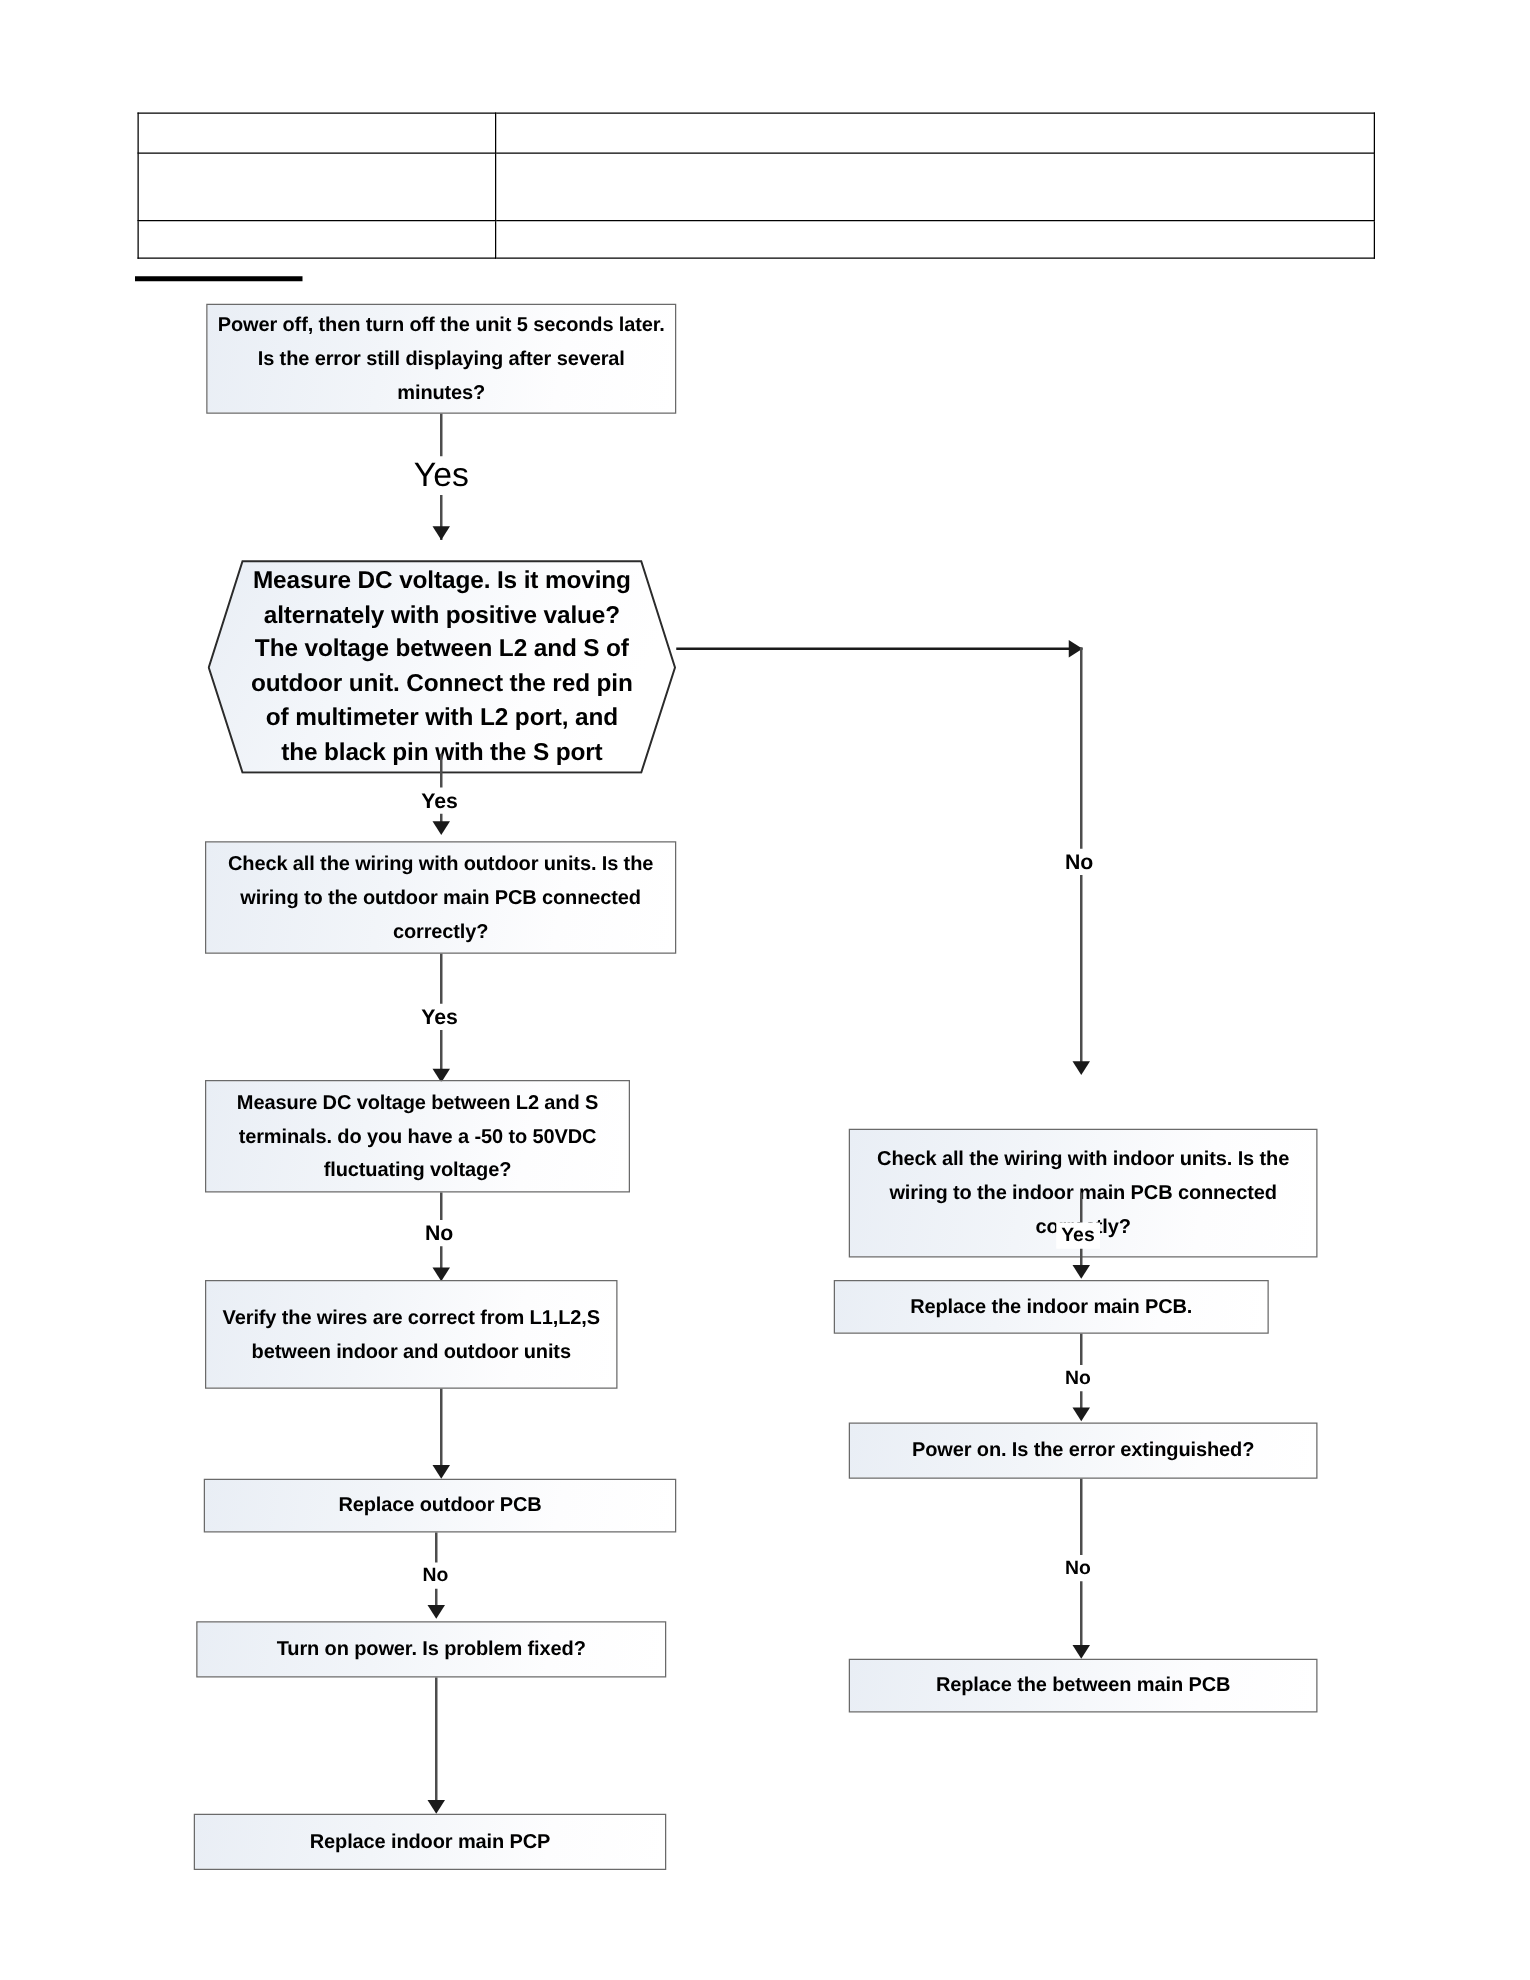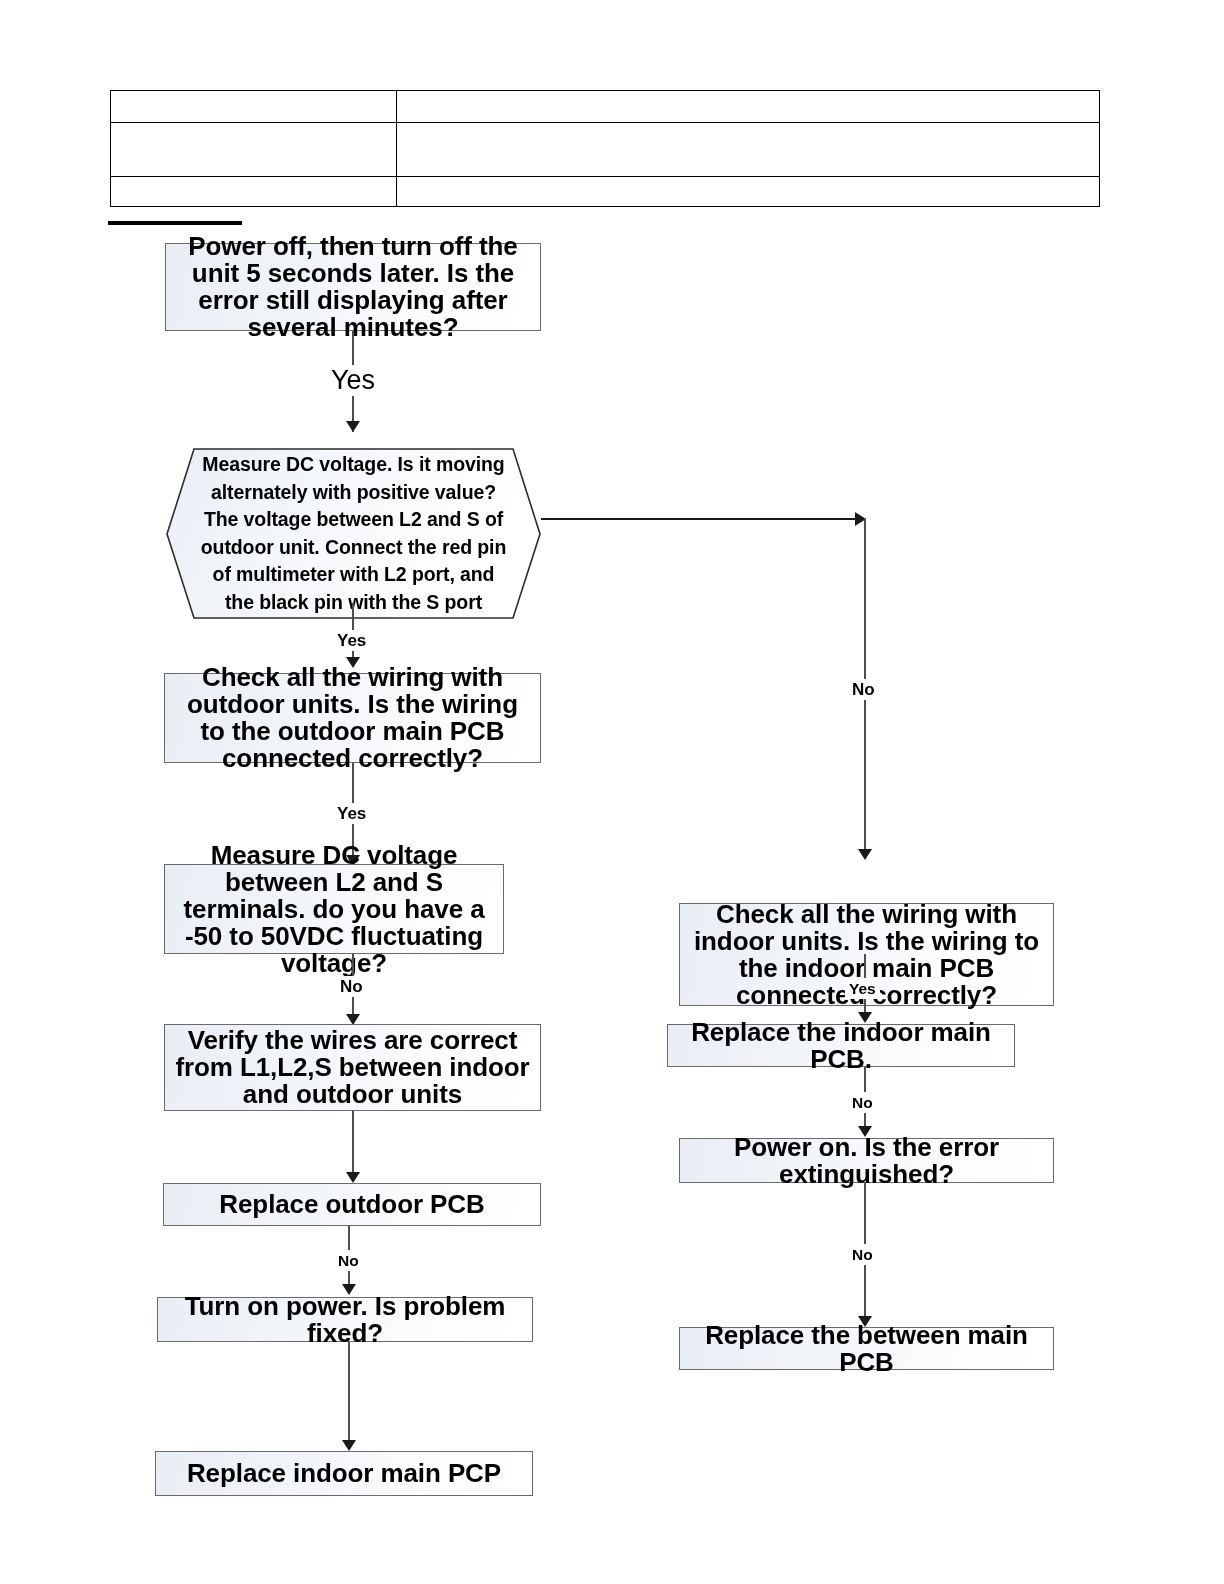--- a/index.html
+++ b/index.html
@@ -17,21 +17,21 @@
 
   
   .rule{position:absolute;left:108px;top:221px;width:134px;height:4px;background:#000;}
 
   
   .node{position:absolute;box-sizing:border-box;
         border:1.4px solid #6a6a6a;
         background:linear-gradient(100deg,#e9eef5 0%,#f2f5f9 38%,#fdfdfe 75%,#ffffff 100%);
         display:flex;align-items:center;justify-content:center;
         text-align:center;color:#000;font-weight:bold;
-        font-size:26px;line-height:27px;letter-spacing:-0.1px;
+        font-size:16px;line-height:27px;letter-spacing:-0.1px;
         padding:4px 8px;}
 
   
   .hexwrap{position:absolute;}
   .hexwrap svg{position:absolute;left:0;top:0;}
   .hextext{position:absolute;left:0;top:0;width:100%;height:100%;
            display:flex;align-items:center;justify-content:center;
            text-align:center;font-weight:bold;color:#000;
            font-size:19.5px;line-height:27.5px;letter-spacing:-0.1px;
            padding:0 30px;box-sizing:border-box;}
@@ -105,21 +105,21 @@
 <div class="vline" style="left:352px;top:763px;height:100px;"></div>
 <div class="arrow-d" style="left:346px;top:855px;"></div>
 <div class="elabel" style="left:333px;top:803px;">Yes</div>
 
 <div class="node" style="left:164px;top:864px;width:340px;height:90px;">Measure DC voltage between L2 and S terminals. do you have a -50 to 50VDC fluctuating voltage?</div>
 
 <div class="vline" style="left:352px;top:954px;height:68px;"></div>
 <div class="arrow-d" style="left:346px;top:1014px;"></div>
 <div class="elabel" style="left:336px;top:976px;">No</div>
 
-<div class="node" style="left:164px;top:1024px;width:377px;height:87px;">Verify the wires are correct from L1,L2,S between indoor and outdoor units</div>
+<div class="node" style="left:164px;top:1024px;width:330px;height:87px;">Verify the wires are correct from L1,L2,S between indoor and outdoor units</div>
 
 <div class="vline" style="left:352px;top:1111px;height:67px;"></div>
 <div class="arrow-d" style="left:346px;top:1172px;"></div>
 
 <div class="node" style="left:163px;top:1183px;width:378px;height:43px;">Replace outdoor PCB</div>
 
 <div class="vline" style="left:348px;top:1226px;height:65px;"></div>
 <div class="arrow-d" style="left:342px;top:1284px;"></div>
 <div class="elabel sm" style="left:334px;top:1250px;">No</div>
 

